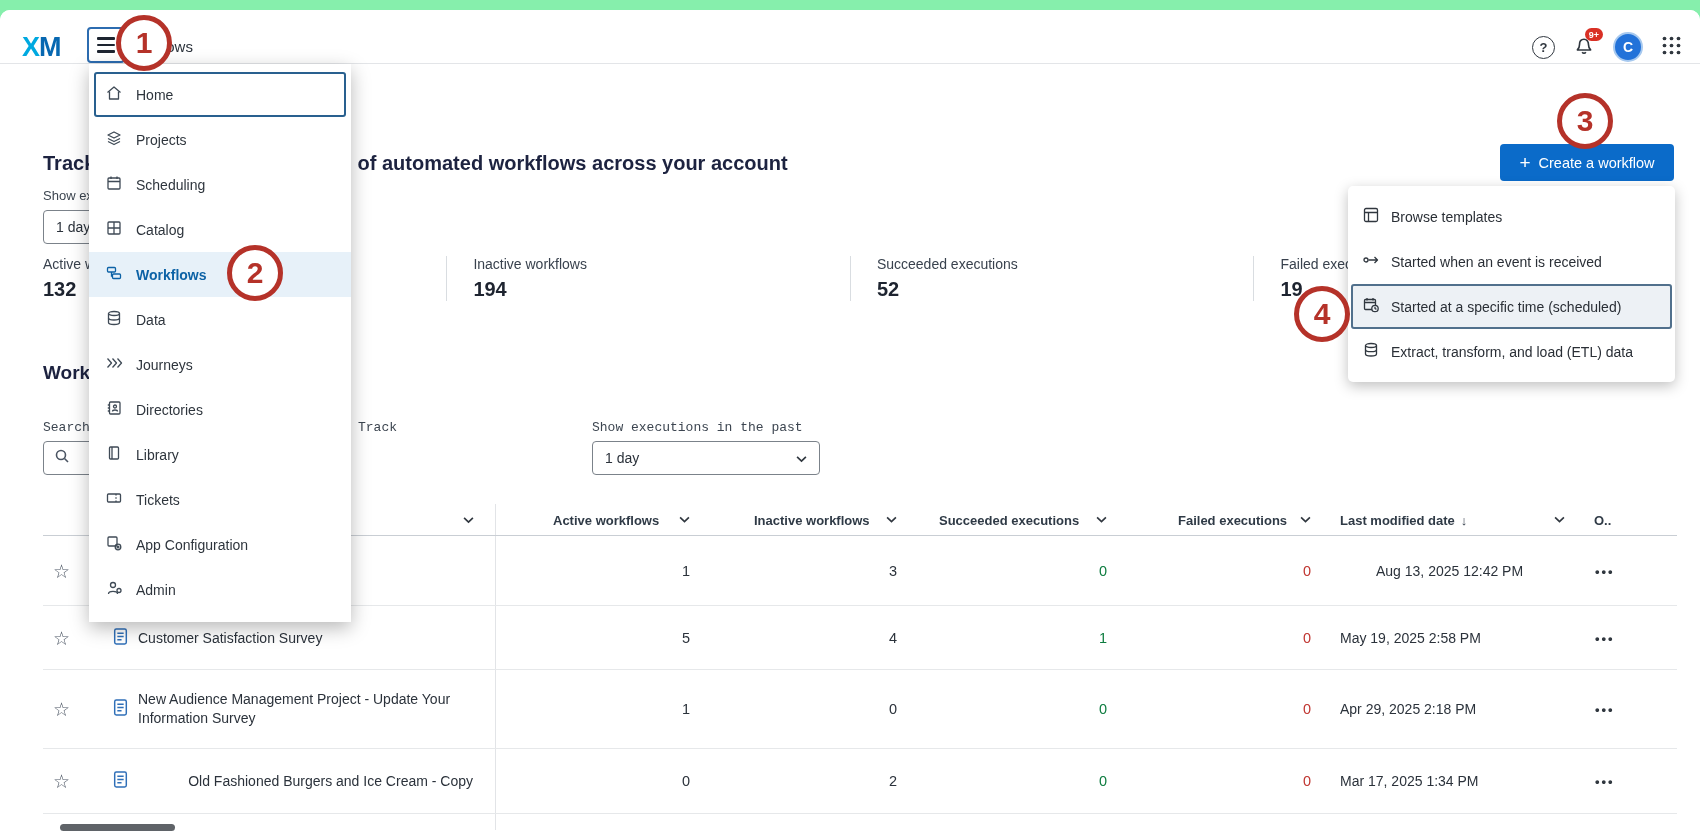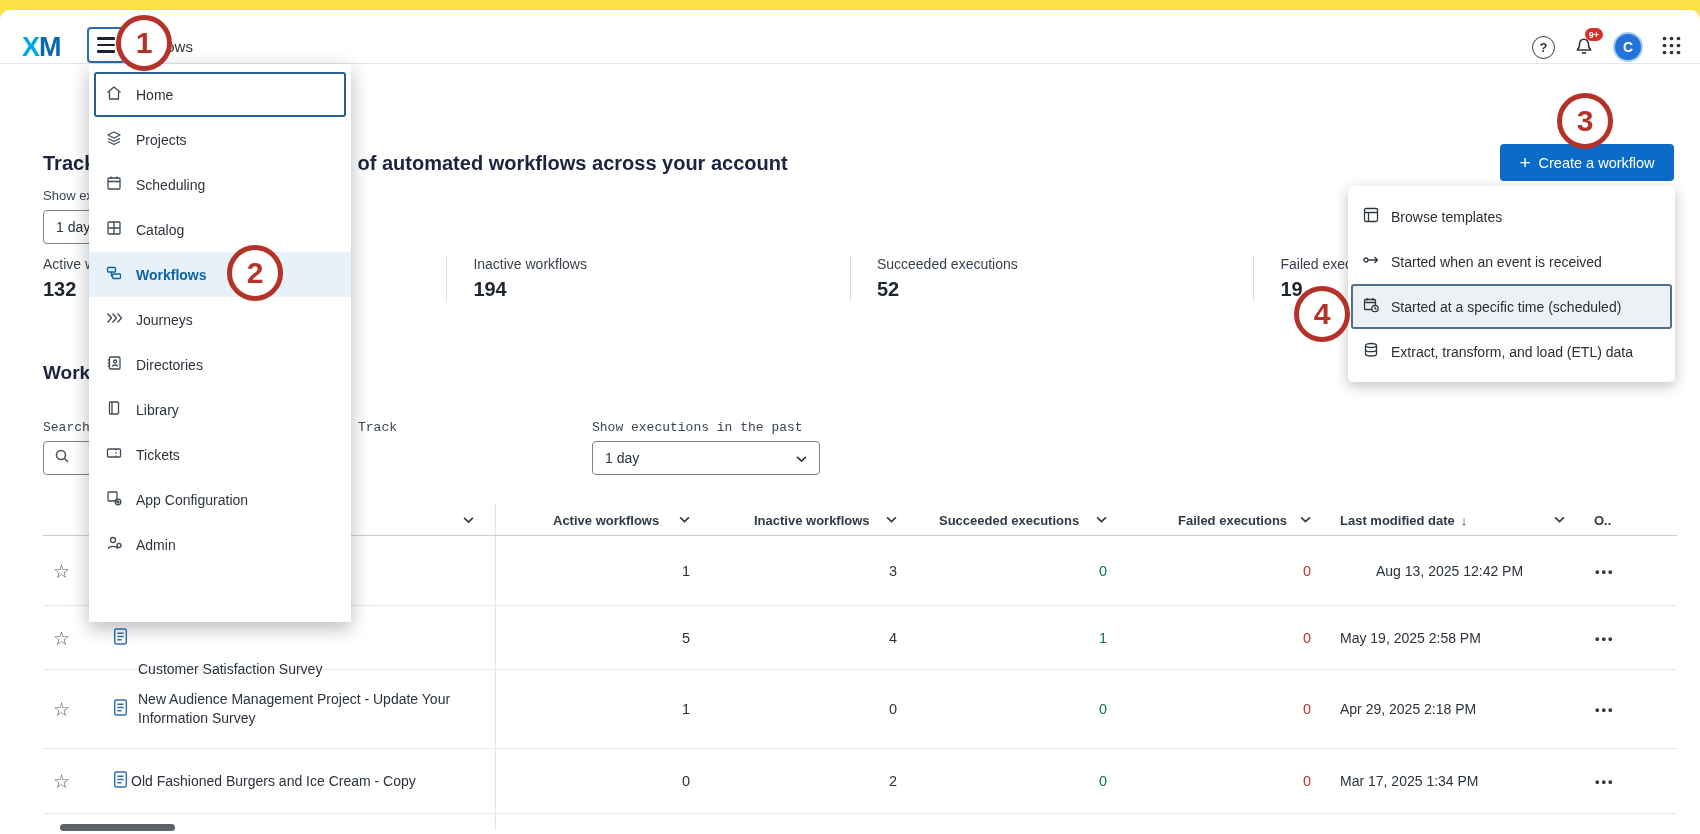--- a/index.html
+++ b/index.html
@@ -1,17 +1,17 @@
 <!DOCTYPE html>
 <html><head>
 <meta charset="utf-8">
 <style>
   * { margin:0; padding:0; box-sizing:border-box; }
   body { background:#000; font-family:"Liberation Sans", sans-serif; }
-  .screen { position:relative; width:1700px; height:834px; background:#fde047; overflow:hidden; }
+  .screen { position:relative; width:1700px; height:834px; background:#86efac; overflow:hidden; }
   .sheet { position:absolute; left:0; right:0; top:10px; bottom:0; background:#fff; border-radius:10px 10px 0 0; }
 
   
   .topbar { position:absolute; left:0; right:0; top:10px; height:54px; background:#fff; border-bottom:1px solid #e3e5e8; border-radius:10px 10px 0 0; z-index:5; }
   .xm-logo { position:absolute; left:22px; top:22px; font-size:27px; font-weight:800; letter-spacing:-1px; }
   .xm-logo .x { color:#00a9e0; } .xm-logo .m { color:#0768b1; }
   .hamburger { position:absolute; left:87px; top:17px; width:38px; height:36px; border:2px solid #2c6cb0; border-radius:4px; display:flex; flex-direction:column; justify-content:center; gap:4px; padding:0 8px; cursor:pointer; background:#fff; }
   .hamburger i { display:block; height:2.4px; background:#1d2430; border-radius:1px; }
   .page-title { position:absolute; left:124px; top:28px; font-size:15px; color:#2b323b; }
   .tb-right { position:absolute; right:18px; top:22px; display:flex; align-items:center; gap:18px; }
@@ -238,21 +238,21 @@
       <span class="cell" style="left:1333px;">Aug 13, 2025 12:42 PM</span>
       <span class="cell rowmenu" style="left:1552px;">•••</span>
     </div>
 
     <div class="trow" style="height:64px;">
       <span class="cell star" style="left:10px;">☆</span>
       <span class="cell" style="left:68px;"><svg width="19" height="19" viewBox="0 0 18 18" fill="none" stroke="#2f6fb8" stroke-width="1.4">
             <rect x="3.5" y="2" width="11" height="14" rx="1.5"></rect>
             <path d="M6 6 H12 M6 9 H12 M6 12 H10"></path>
           </svg></span>
-      <span class="cell name" style="left:95px;margin-top:31px;">Customer Satisfaction Survey</span>
+      <span class="cell name" style="left:95px;">Customer Satisfaction Survey</span>
       <span class="cell num" style="left:547px;">5</span>
       <span class="cell num" style="left:754px;">4</span>
       <span class="cell num green" style="left:964px;">1</span>
       <span class="cell num red" style="left:1168px;">0</span>
       <span class="cell" style="left:1297px;">May 19, 2025 2:58 PM</span>
       <span class="cell rowmenu" style="left:1552px;">•••</span>
     </div>
 
     <div class="trow" style="height:79px;">
       <span class="cell star" style="left:10px;">☆</span>
@@ -268,21 +268,21 @@
       <span class="cell" style="left:1297px;">Apr 29, 2025 2:18 PM</span>
       <span class="cell rowmenu" style="left:1552px;">•••</span>
     </div>
 
     <div class="trow" style="height:65px;">
       <span class="cell star" style="left:10px;">☆</span>
       <span class="cell" style="left:68px;"><svg width="19" height="19" viewBox="0 0 18 18" fill="none" stroke="#2f6fb8" stroke-width="1.4">
             <rect x="3.5" y="2" width="11" height="14" rx="1.5"></rect>
             <path d="M6 6 H12 M6 9 H12 M6 12 H10"></path>
           </svg></span>
-      <span class="cell name" style="left:88px;">Old Fashioned Burgers and Ice Cream - Copy</span>
+      <span class="cell name" style="left:95px;text-align:right;">Old Fashioned Burgers and Ice Cream - Copy</span>
       <span class="cell num" style="left:547px;">0</span>
       <span class="cell num" style="left:754px;">2</span>
       <span class="cell num green" style="left:964px;">0</span>
       <span class="cell num red" style="left:1168px;">0</span>
       <span class="cell" style="left:1297px;">Mar 17, 2025 1:34 PM</span>
       <span class="cell rowmenu" style="left:1552px;">•••</span>
     </div>
   </div>
 
   <div class="navmenu">
@@ -317,20 +317,28 @@
     </div>
     <div class="mitem selected">
       <span><svg width="18" height="18" viewBox="0 0 18 18" fill="none" stroke="currentColor" stroke-width="1.3">
             <rect x="2.5" y="3.5" width="8" height="4.5" rx="1"></rect>
             <rect x="7.5" y="10" width="8" height="4.5" rx="1"></rect>
             <path d="M6.5 8 V12 H7.5"></path>
           </svg></span>
       <span>Workflows</span>
     </div>
     <div class="mitem">
+      <span><svg width="18" height="18" viewBox="0 0 18 18" fill="none" stroke="currentColor" stroke-width="1.3">
+            <ellipse cx="9" cy="4.5" rx="5.5" ry="2"></ellipse>
+            <path d="M3.5 4.5 V13.5 C3.5 14.6 6 15.5 9 15.5 C12 15.5 14.5 14.6 14.5 13.5 V4.5"></path>
+            <path d="M3.5 9 C3.5 10.1 6 11 9 11 C12 11 14.5 10.1 14.5 9"></path>
+          </svg></span>
+      <span>Data</span>
+    </div>
+    <div class="mitem">
       <span><svg width="18" height="18" viewBox="0 0 18 18" fill="none" stroke="currentColor" stroke-width="1.3" stroke-linejoin="round">
             <path d="M2.5 4.5 L6.5 9 L2.5 13.5"></path>
             <path d="M7.5 4.5 L11.5 9 L7.5 13.5"></path>
             <path d="M12.5 4.5 L16.5 9 L12.5 13.5"></path>
           </svg></span>
       <span>Journeys</span>
     </div>
     <div class="mitem">
       <span><svg width="18" height="18" viewBox="0 0 18 18" fill="none" stroke="currentColor" stroke-width="1.3">
             <rect x="4.5" y="3" width="10.5" height="12" rx="1"></rect>

